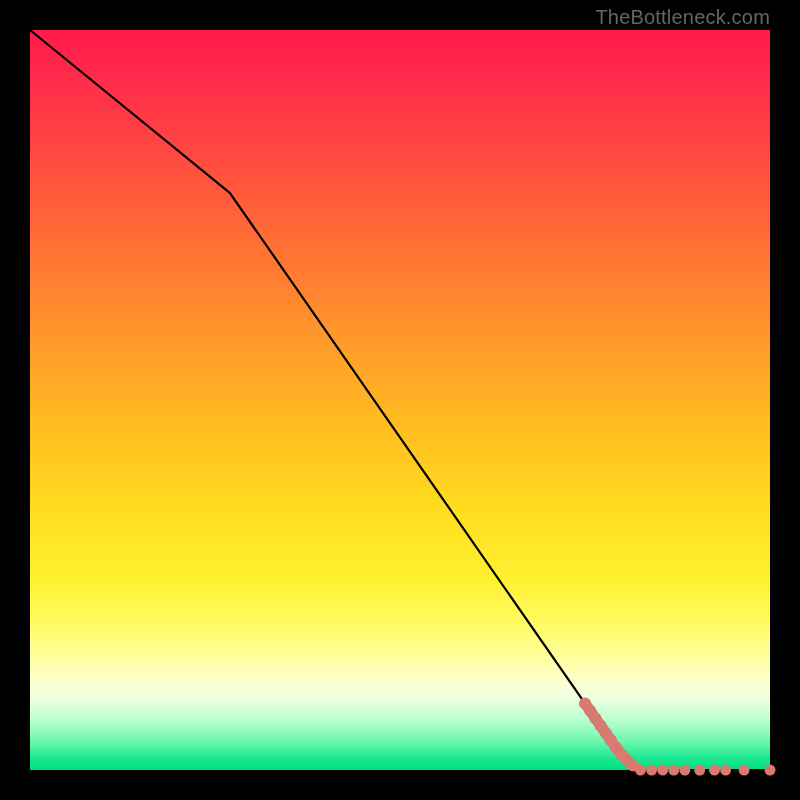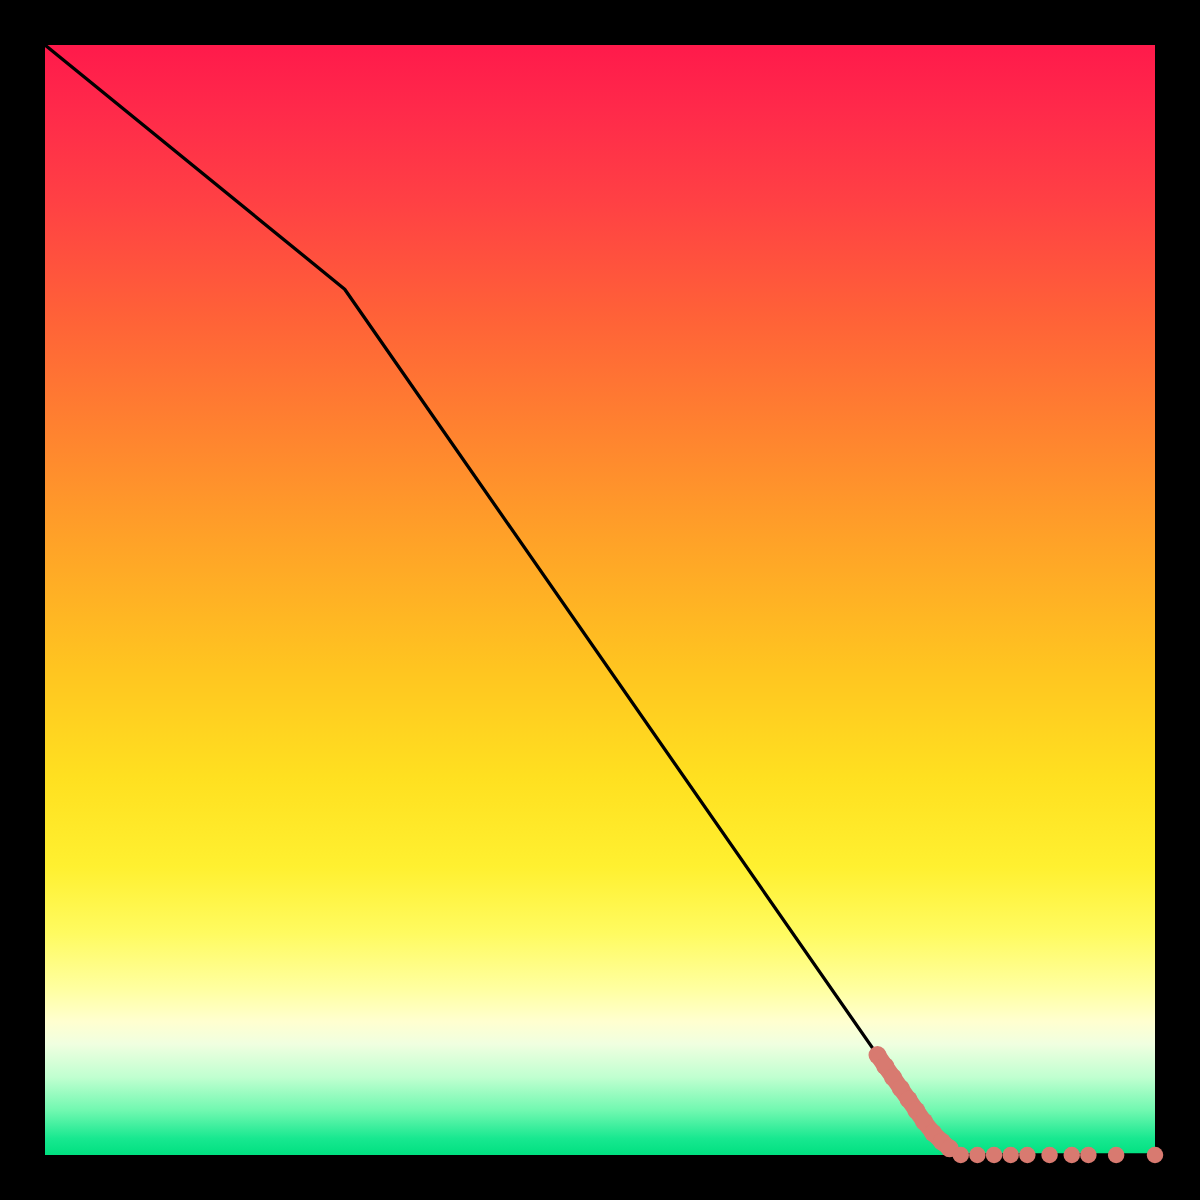--- a/index.html
+++ b/index.html
@@ -118,13 +118,14 @@
           <circle cx="643.80" cy="740.00" r="5.5" fill="#d87a70"></circle>
           <circle cx="654.90" cy="740.00" r="5.5" fill="#d87a70"></circle>
           <circle cx="669.70" cy="740.00" r="5.5" fill="#d87a70"></circle>
           <circle cx="684.50" cy="740.00" r="5.5" fill="#d87a70"></circle>
           <circle cx="695.60" cy="740.00" r="5.5" fill="#d87a70"></circle>
           <circle cx="714.10" cy="740.00" r="5.5" fill="#d87a70"></circle>
           <circle cx="740.00" cy="740.00" r="5.5" fill="#d87a70"></circle>
         </g>
     </svg>
   </div>
+  <div class="watermark">TheBottleneck.com</div>
 </div>
 
 </body></html>

